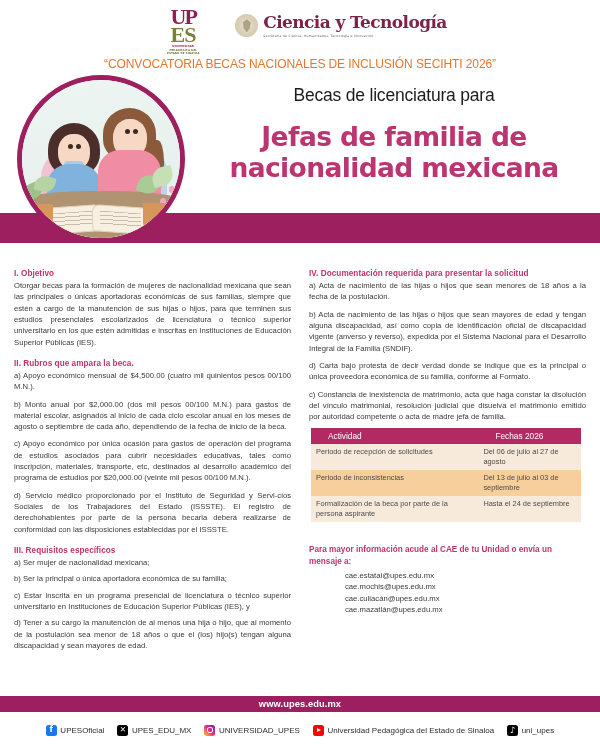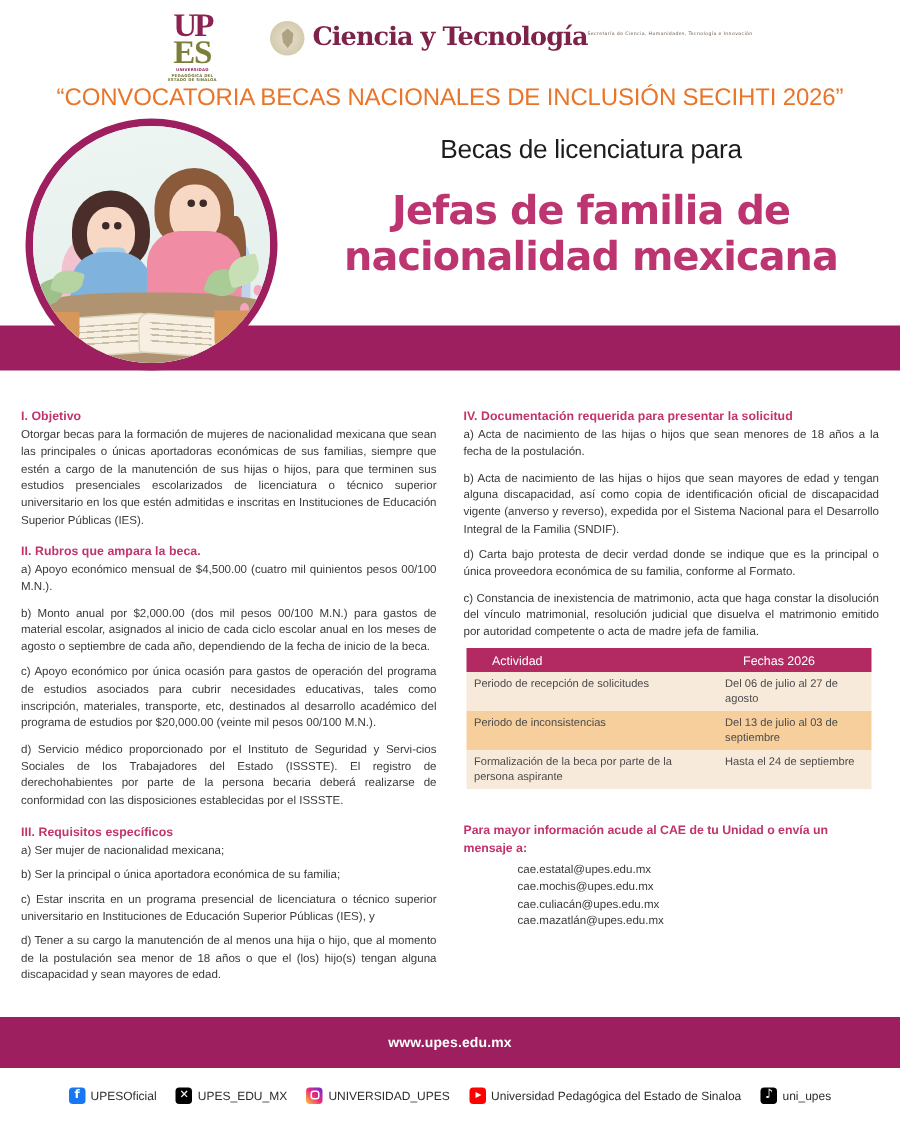--- a/index.html
+++ b/index.html
@@ -53,42 +53,42 @@
       radial-gradient(circle at 50% 50%, #e8e0cf 0%, #d9cfb6 55%, #cfc3a4 100%);
     position: relative; flex: none;
   }
   .cyt-seal::after {
     content: ""; position: absolute; left: 6px; top: 5px;
     width: 11px; height: 13px;
     background: #9c8f6b;
     clip-path: polygon(50% 0%, 85% 25%, 78% 70%, 50% 100%, 22% 70%, 15% 25%);
     opacity: .75;
   }
-  .cyt-text { display: flex; flex-direction: row; }
+  .cyt-text { display: flex; flex-direction: column; }
   .cyt-title {
     font-family: "DejaVu Serif", serif;
     font-weight: bold;
     font-size: 17px;
     color: #7d2248;
     letter-spacing: -0.6px;
     line-height: 1;
   }
   .cyt-subtitle {
     font-family: "DejaVu Sans", sans-serif;
     font-size: 3.1px;
     color: #6b5a4f;
     letter-spacing: 0.25px;
     margin-top: 2.5px;
   }
 
   
   .convocatoria {
     text-align: center;
     color: #e8752a;
-    font-size: 16px;
+    font-size: 12px;
     letter-spacing: -0.1px;
     padding: 7px 0 4px 0;
     font-family: "Liberation Sans", sans-serif;
   }
 
   
   .hero { position: relative; height: 180px; }
   .hero-band {
     position: absolute;
     left: 0; right: 0;
@@ -253,21 +253,21 @@
   .contact-list div {
     font-size: 7.7px;
     color: #3a3a3a;
     line-height: 1.5;
   }
 
   
   .footer-url {
     position: absolute;
     left: 0; right: 0; bottom: 35px;
-    height: 34px;
+    height: 16px;
     background: #9e1f5f;
     color: #ffffff;
     font-size: 9.3px;
     font-weight: bold;
     display: flex; align-items: center; justify-content: center;
     letter-spacing: 0.1px;
   }
   .social-bar {
     position: absolute;
     left: 0; right: 0; bottom: 6px;

